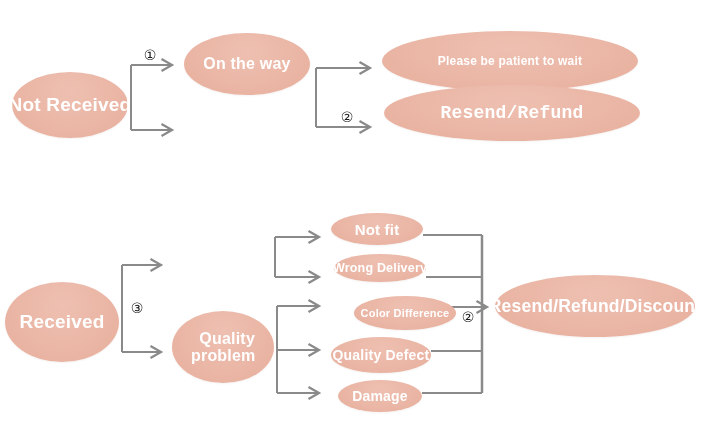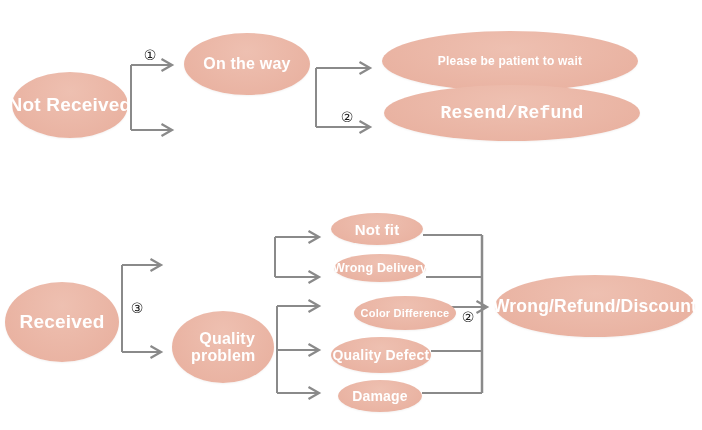--- a/index.html
+++ b/index.html
@@ -101,16 +101,16 @@
     <span class="txt nowrap">Color Difference</span>
   </div>
   <div class="node" style="left:331px; top:337px; width:100px; height:36px; font-size:14px;">
     <span class="txt nowrap">Quality Defect</span>
   </div>
   <div class="node" style="left:338px; top:380px; width:84px; height:32px; font-size:14px;">
     <span class="txt nowrap">Damage</span>
   </div>
   <span class="step" style="left:468px; top:317px;">②</span>
   <div class="node" style="left:495px; top:275px; width:200px; height:62px; font-size:17.5px;">
-    <span class="txt nowrap">Wrong/Refund/Discount</span>
+    <span class="txt nowrap">Resend/Refund/Discount</span>
   </div>
 
 </div>
 
 </body></html>

